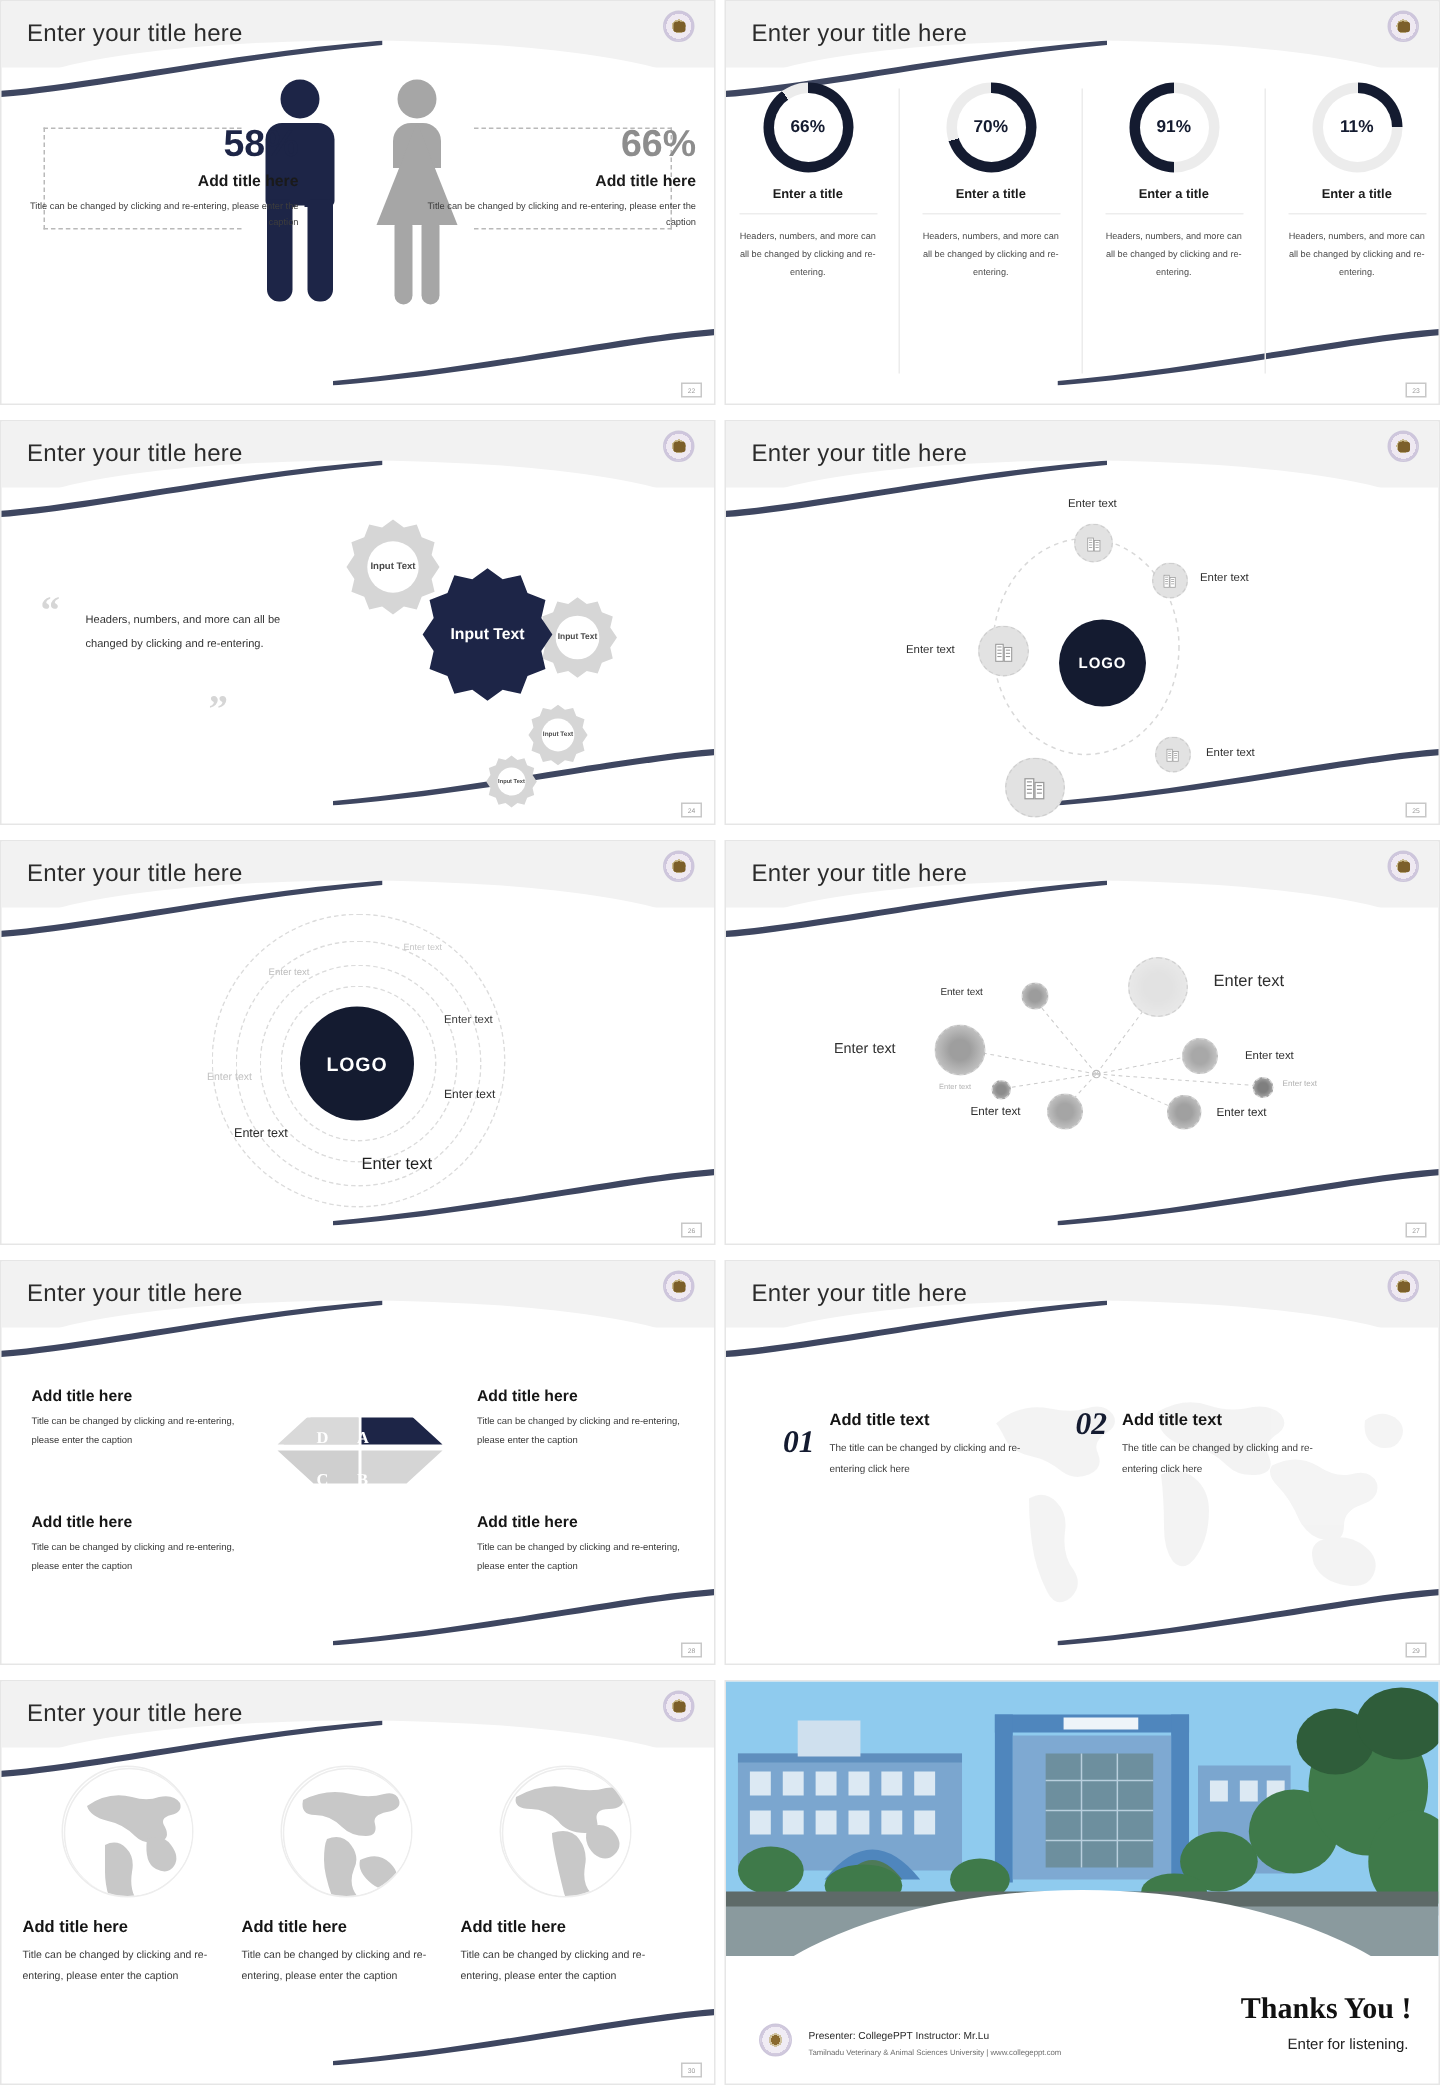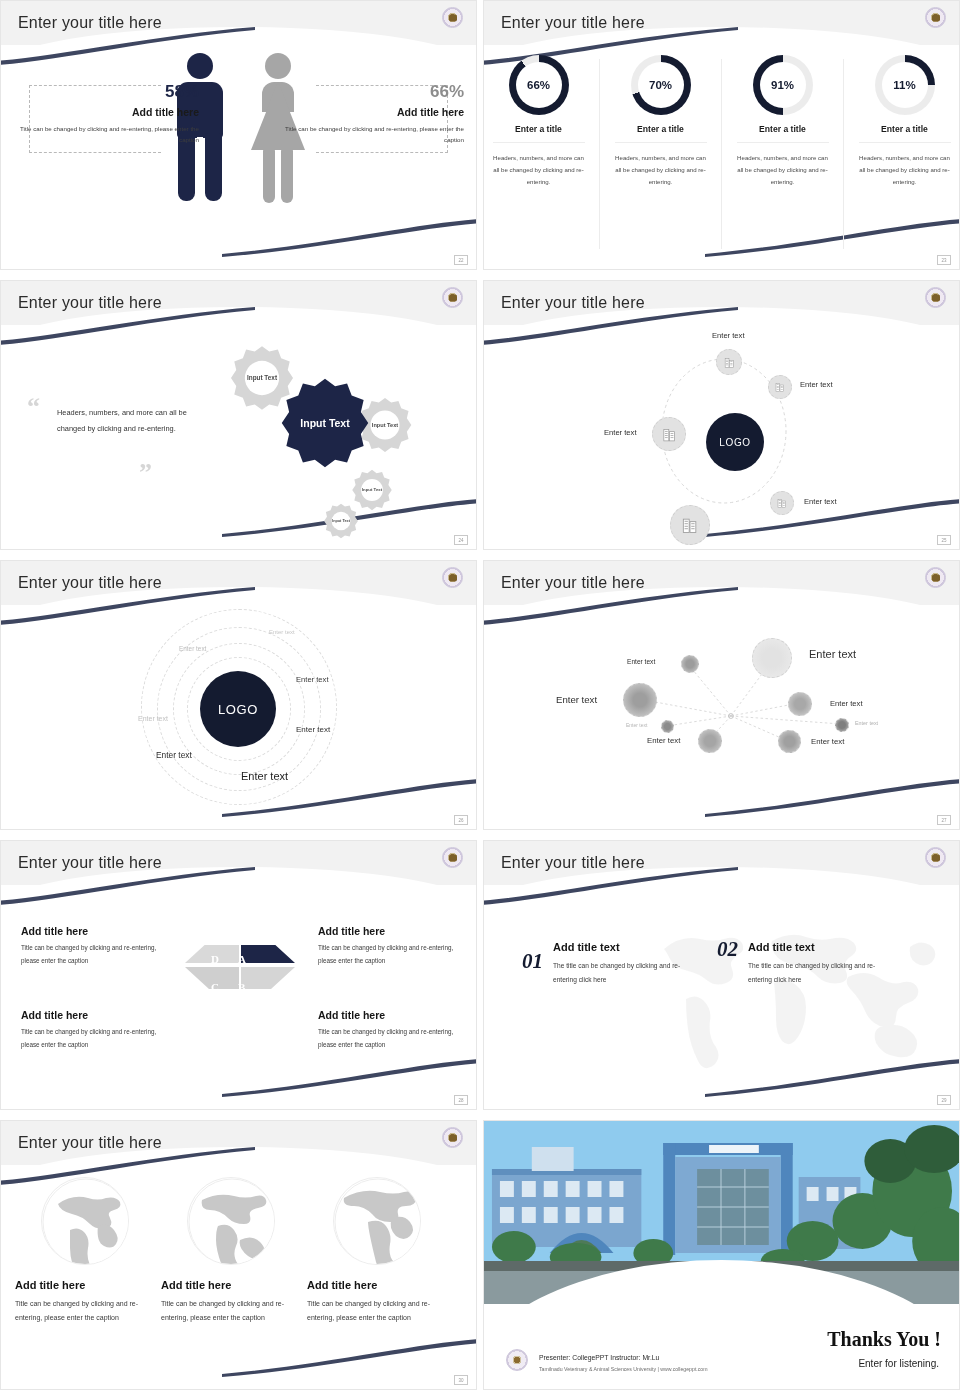--- a/index.html
+++ b/index.html
@@ -77,21 +77,21 @@
   .m-legL { left: 6px; } .m-legR { right: 6px; }
   .m-gap { position: absolute; left: 50%; top: 84px; transform: translateX(-50%); width: 6px; height: 66px; background: #fff; }
   .f-body { position: absolute; left: 50%; top: 29px; transform: translateX(-50%); width: 0; height: 0;
             border-left: 27px solid transparent; border-right: 27px solid transparent; }
   .f-top { position: absolute; left: 50%; top: 29px; transform: translateX(-50%); width: 32px; height: 30px; border-radius: 12px 12px 0 0; }
   .f-legL, .f-legR { position: absolute; top: 96px; width: 12px; height: 54px; border-radius: 2px 2px 7px 7px; }
   .f-legL { left: 13px; } .f-legR { right: 13px; }
   .stat-box { position: absolute; top: 38px; width: 186px; }
   .stat-left { left: 12px; text-align: right; }
   .stat-right { right: 12px; text-align: right; }
-  .stat-pct { font-size: 17px; font-weight: bold; line-height: 1.1; }
+  .stat-pct { font-size: 25px; font-weight: bold; line-height: 1.1; }
   .stat-ttl { font-size: 10.5px; font-weight: bold; color: #1a1a1a; margin-top: 4px; }
   .stat-cap { font-size: 6.2px; color: #3d3d3d; line-height: 1.85; margin-top: 5px; }
   .dashbox { position: absolute; top: 40px; width: 132px; height: 68px; }
   .dashbox.l { left: 28px; border: 1px dashed #b9b9b9; border-right: none; }
   .dashbox.r { right: 28px; border: 1px dashed #b9b9b9; border-left: none; }
 
   
   .donuts { position: absolute; left: 0; right: 0; top: 10px; display: flex; justify-content: center; gap: 30px; }
   .donut-col { width: 92px; text-align: center; position: relative; }
   .donut-col:not(:last-child)::after {
@@ -107,21 +107,21 @@
   .q-open { position: absolute; left: 26px; top: 74px; }
   .q-close { position: absolute; left: 138px; top: 140px; }
   .quote-txt { position: absolute; left: 56px; top: 80px; width: 132px; font-size: 7.4px; color: #333; line-height: 2.1; }
   .gear { position: absolute; }
   .gear-lbl { position: absolute; left: 50%; top: 50%; transform: translate(-50%,-50%);
               text-align: center; line-height: 1.15; font-weight: bold; }
 
   
   .hub-logo { position: absolute; width: 58px; height: 58px; border-radius: 50%;
               display: flex; align-items: center; justify-content: center;
-              color: #fff; font-size: 10px; font-weight: normal; letter-spacing: .6px; }
+              color: #fff; font-size: 10px; font-weight: bold; letter-spacing: .6px; }
   .bnode { position: absolute; border-radius: 50%; background: #e2e2e2; border: 1px dashed #cfcfcf;
            display: flex; align-items: center; justify-content: center; }
   .bldg { display: block; }
   .hnode-lbl { position: absolute; font-size: 7.6px; color: #2e2e2e; white-space: nowrap; }
 
   
   .ring { position: absolute; border-radius: 50%; border: 1px dashed #dcdcdc; }
   .conc-lbl { position: absolute; white-space: nowrap; }
 
   

